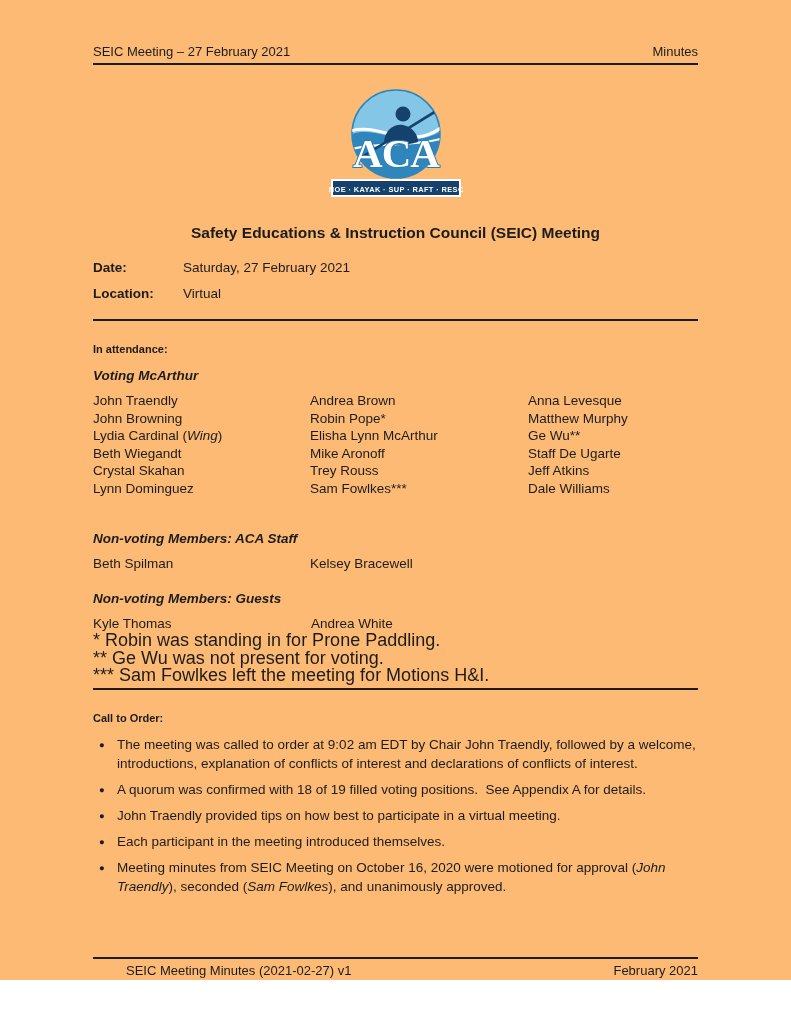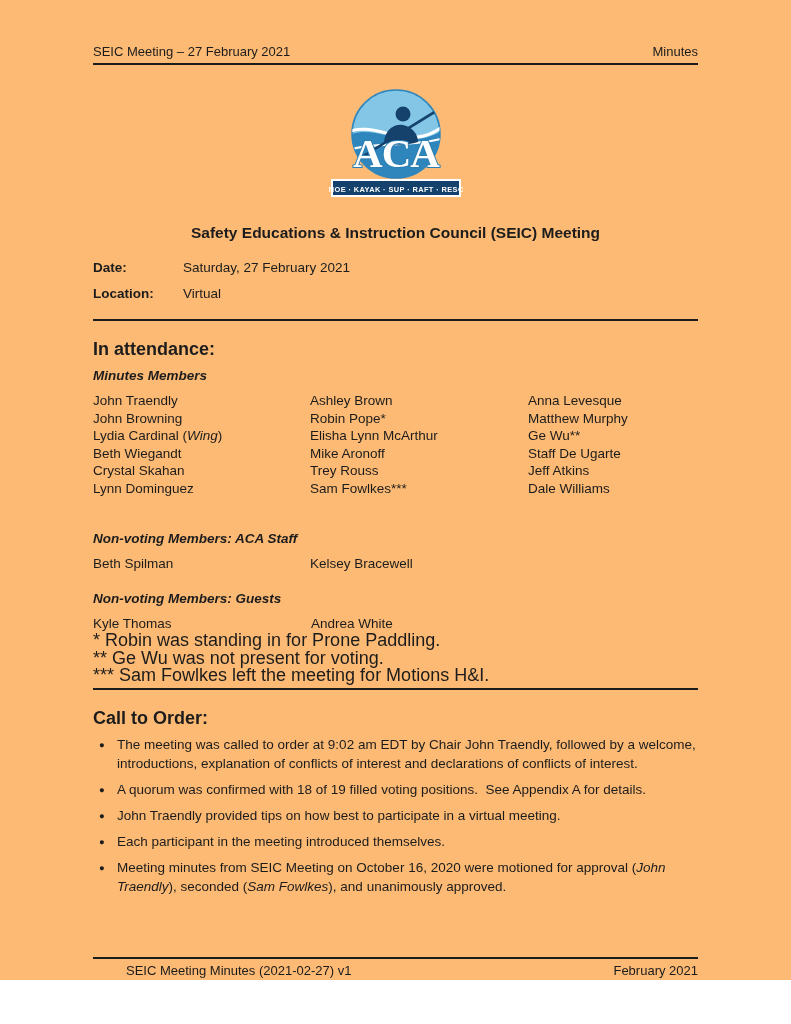--- a/index.html
+++ b/index.html
@@ -27,21 +27,21 @@
   }
   
   .title{margin:24px 0 0;text-align:center;font-size:15.5px;font-weight:bold;line-height:20px;}
   .meta{margin-top:16px;font-size:13.5px;}
   .meta-row{display:flex;line-height:17px;margin-bottom:9px;align-items:flex-end;}
   .meta-label{width:90px;font-weight:bold;}
   
   .rule{border:none;border-top:2px solid #1c1c1c;margin:17px 0 0;}
   .rule.tight{margin-top:3px;}
   
-  .h-bold{margin-top:20px;font-size:18px;font-weight:bold;line-height:17px;}
+  .h-bold{margin-top:20px;font-size:11px;font-weight:bold;line-height:17px;}
   .h-bi{font-size:13.5px;font-weight:bold;font-style:italic;line-height:17px;}
   .h-voting{margin-top:9px;}
   .h-staff{margin-top:33px;}
   .h-guests{margin-top:17px;}
   .cols{display:flex;margin-top:8px;font-size:13.5px;}
   .col1{width:217px;}
   .col2{width:218px;}
   .col3{flex:1;}
   .name-row{line-height:17.5px;white-space:nowrap;}
   
@@ -106,32 +106,32 @@
         <span class="meta-label">Location:</span>
         <span>Virtual</span>
       </div>
     </div>
 
     <hr class="rule">
 
     <div>
       <div class="h-bold">In attendance:</div>
 
-      <div class="h-bi h-voting">Minutes Members</div>
+      <div class="h-bi h-voting">Voting McArthur</div>
       <div class="cols">
         <div class="col1">
           <div class="name-row">John Traendly</div>
           <div class="name-row">John Browning</div>
           <div class="name-row"><span>Lydia Cardinal (</span><i>Wing</i><span>)</span></div>
           <div class="name-row">Beth Wiegandt</div>
           <div class="name-row">Crystal Skahan</div>
           <div class="name-row">Lynn Dominguez</div>
         </div>
         <div class="col2">
-          <div class="name-row">Ashley Brown</div>
+          <div class="name-row">Andrea Brown</div>
           <div class="name-row">Robin Pope*</div>
           <div class="name-row">Elisha Lynn McArthur</div>
           <div class="name-row">Mike Aronoff</div>
           <div class="name-row">Trey Rouss</div>
           <div class="name-row">Sam Fowlkes***</div>
         </div>
         <div class="col3">
           <div class="name-row">Anna Levesque</div>
           <div class="name-row">Matthew Murphy</div>
           <div class="name-row">Ge Wu**</div>

